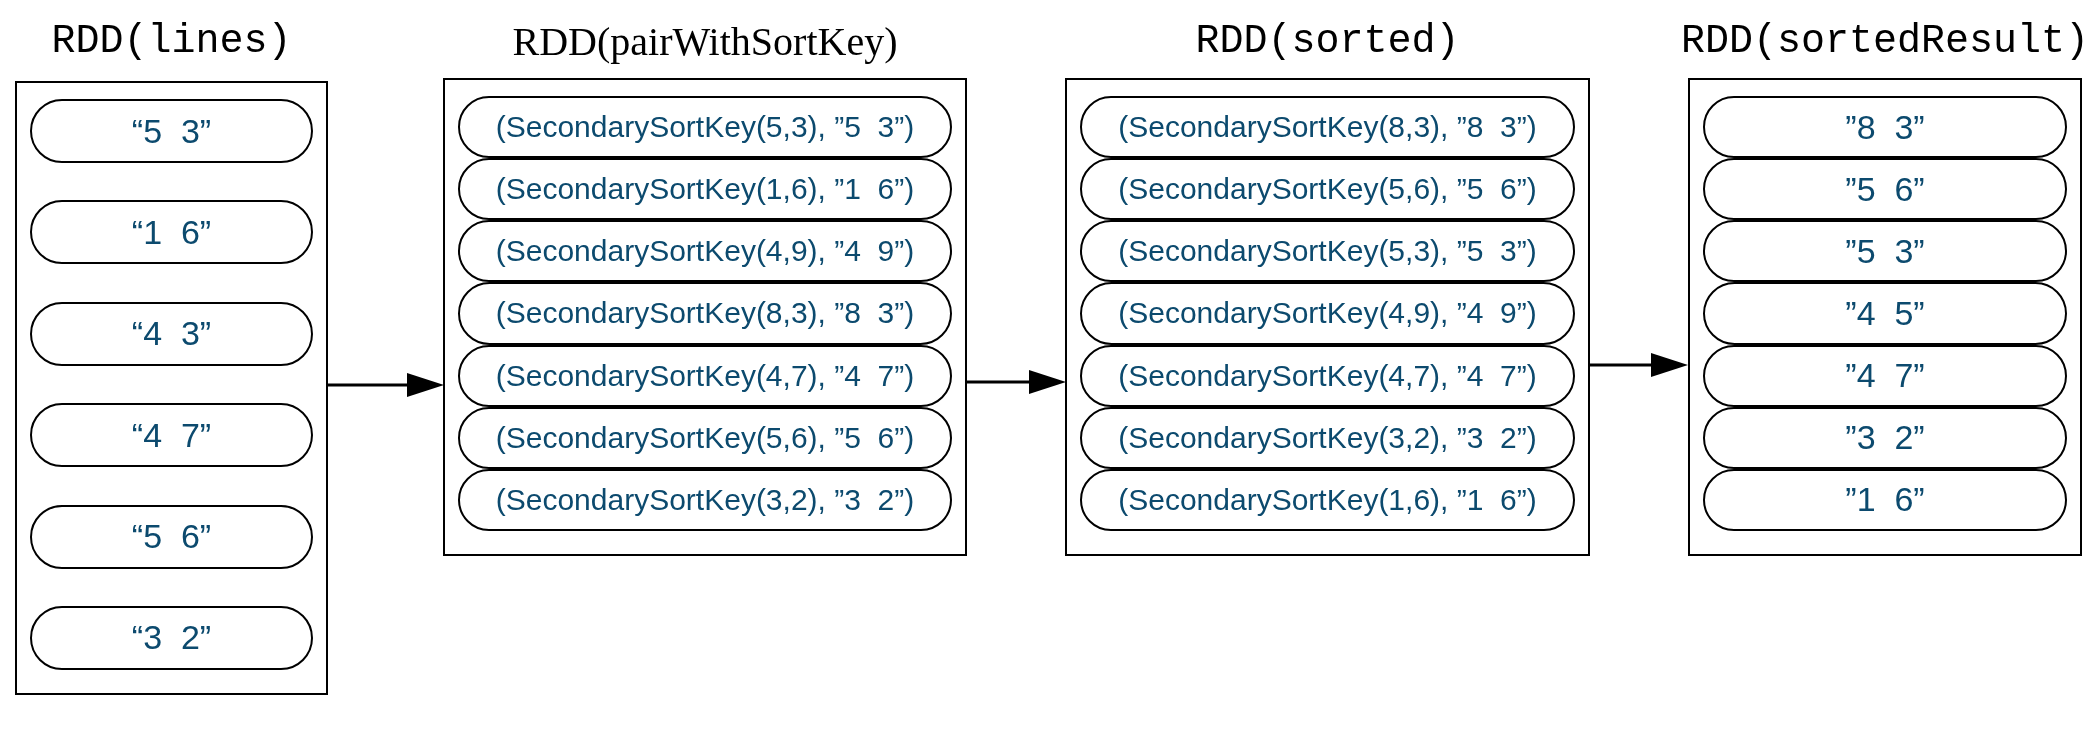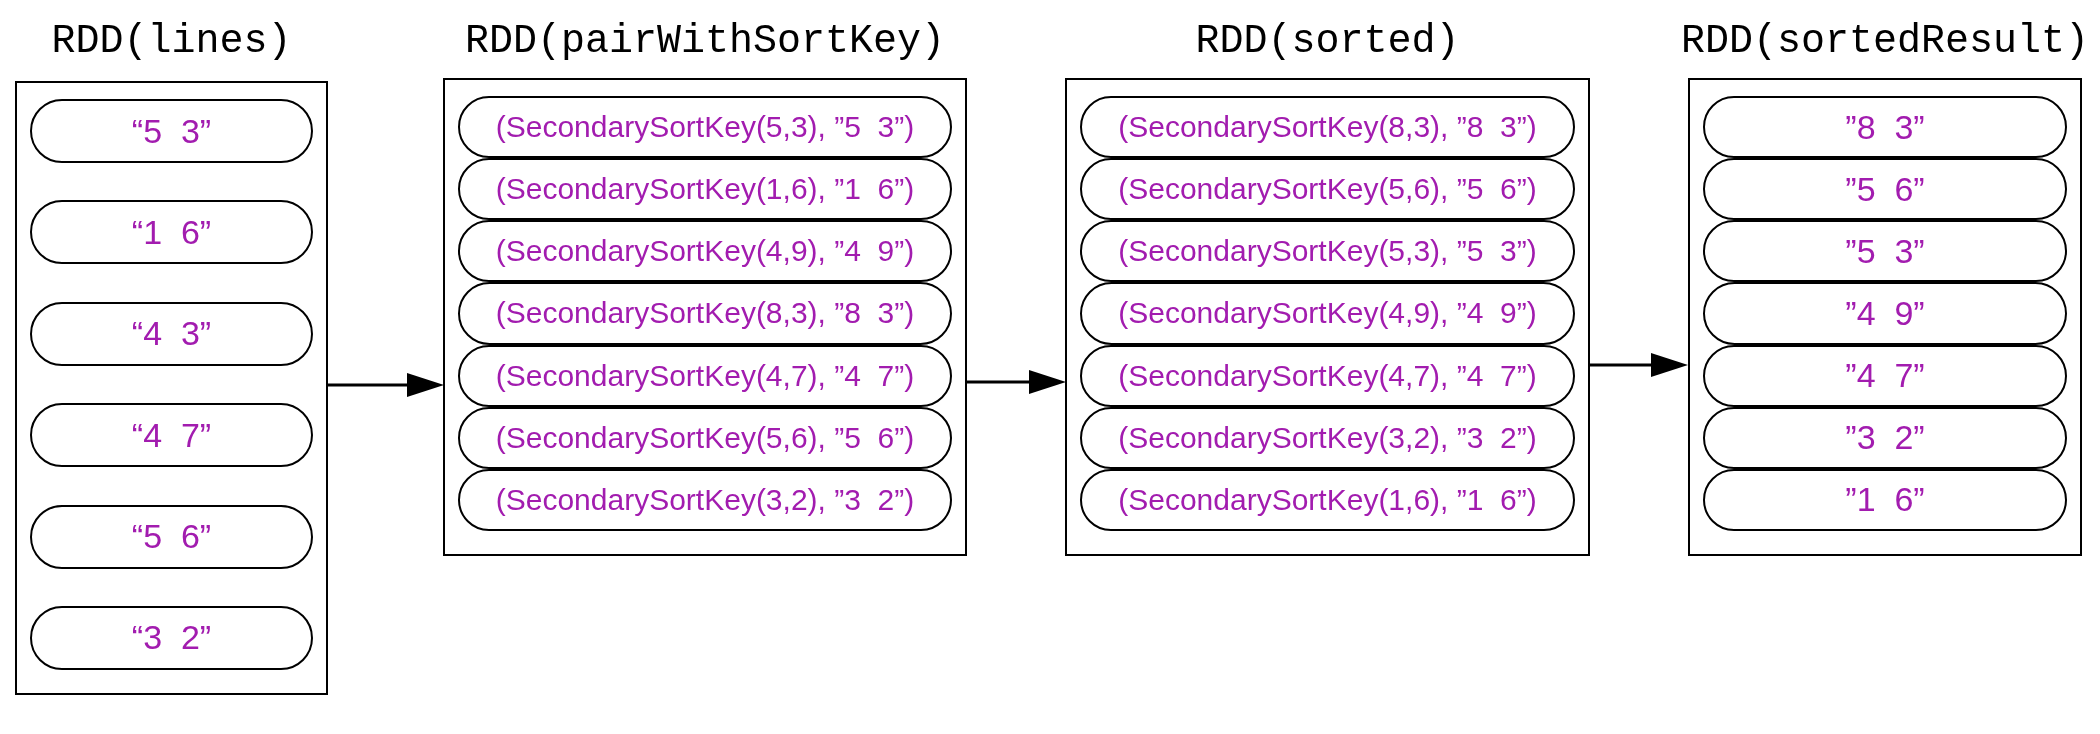--- a/index.html
+++ b/index.html
@@ -22,21 +22,21 @@
     height: 56px;
     line-height: 56px;
     text-align: center;
     font-family: "Liberation Mono", "DejaVu Sans Mono", monospace;
     font-size: 40px;
     font-weight: 400;
     color: #000;
     white-space: pre;
   }
   .t0 { left: -35px;  width: 413px; }
-  .t1 { left: 443px;  width: 524px; }
+  .t1 { left: 443px;  width: 524px; font-family: Liberation Serif, serif; }
   .t2 { left: 1065px; width: 525px; }
   .t3 { left: 1618px; width: 534px; }
   .rdd-box {
     position: absolute;
     top: 78px;
     height: 478px;
     border: 2.5px solid #000;
     box-sizing: border-box;
     background: #fff;
     display: flex;
@@ -51,21 +51,21 @@
   .pill {
     height: 64px;
     box-sizing: border-box;
     border: 2.5px solid #000;
     border-radius: 32px;
     background: #fff;
     display: flex;
     align-items: center;
     justify-content: center;
     white-space: pre;
-    color: #a21caf;
+    color: #0c4a6e;
   }
   .pill.short { font-size: 34px; }
   .pill.long  { font-size: 30px; }
   .arrow-layer {
     position: absolute;
     left: 0; top: 0;
     width: 2100px;
     height: 734px;
     pointer-events: none;
   }
@@ -121,19 +121,19 @@
     <div class="pill long">(SecondarySortKey(4,9), ”4  9”)</div>
     <div class="pill long">(SecondarySortKey(4,7), ”4  7”)</div>
     <div class="pill long">(SecondarySortKey(3,2), ”3  2”)</div>
     <div class="pill long">(SecondarySortKey(1,6), ”1  6”)</div>
   </div>
 
   <div class="rdd-box b3">
     <div class="pill short">”8  3”</div>
     <div class="pill short">”5  6”</div>
     <div class="pill short">”5  3”</div>
-    <div class="pill short">”4  9”</div>
+    <div class="pill short">”4  5”</div>
     <div class="pill short">”4  7”</div>
     <div class="pill short">”3  2”</div>
     <div class="pill short">”1  6”</div>
   </div>
 
 </div>
 
 </body></html>

